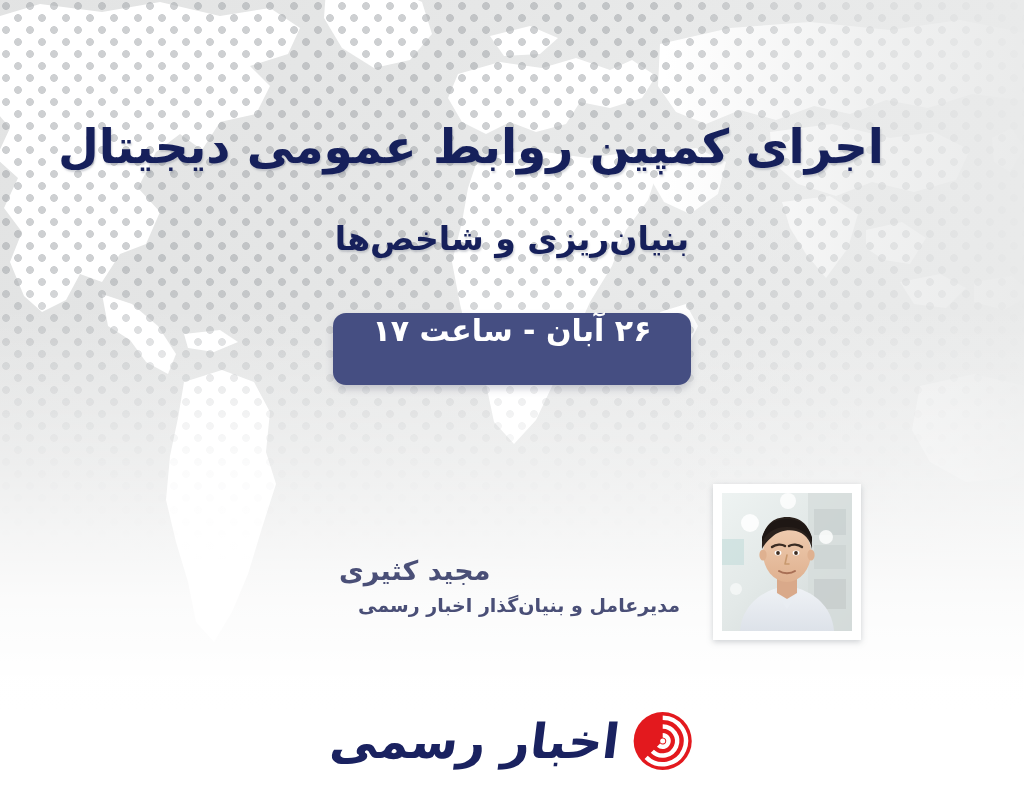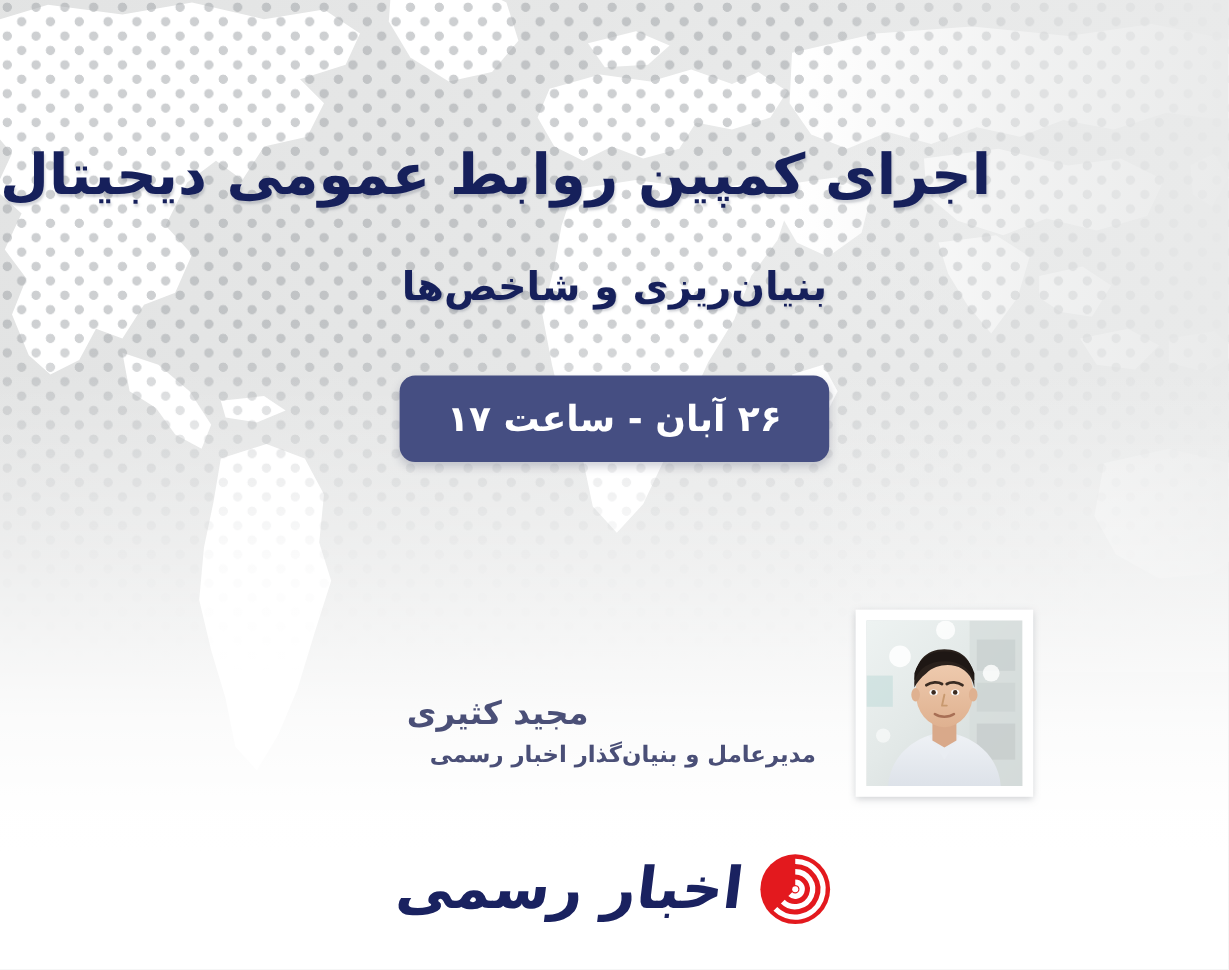--- a/index.html
+++ b/index.html
@@ -85,21 +85,21 @@
   .content {
     position: absolute;
     inset: 0;
   }
 
   .title {
     position: absolute;
     top: 118px;
     left: 0;
     width: 942px;
-    text-align: left;
+    text-align: center;
     font-size: 47px;
     font-weight: bold;
     color: #16205b;
     letter-spacing: 0px;
     line-height: 1.25;
     text-shadow: 1px 2px 2px rgba(120,125,140,0.35);
     white-space: nowrap;
   }
 
   .subtitle {
@@ -121,36 +121,35 @@
     top: 313px;
     left: 50%;
     transform: translateX(-50%);
     min-width: 358px;
     height: 72px;
     box-sizing: border-box;
     padding: 0 30px;
     background: #454e82;
     border-radius: 13px;
     display: flex;
-    align-items: center;
     justify-content: center;
     box-shadow: 0 4px 7px rgba(90,95,120,0.28);
   }
   .date-badge-text {
     color: #ffffff;
     font-size: 30px;
     font-weight: bold;
     white-space: nowrap;
     letter-spacing: 0.5px;
   }
 
   
   .speaker {
     position: absolute;
-    top: 508px;
+    top: 484px;
     left: 0;
     width: 1024px;
     height: 160px;
   }
 
   .speaker-photo-frame {
     position: absolute;
     left: 713px;
     top: 0;
     width: 148px;

